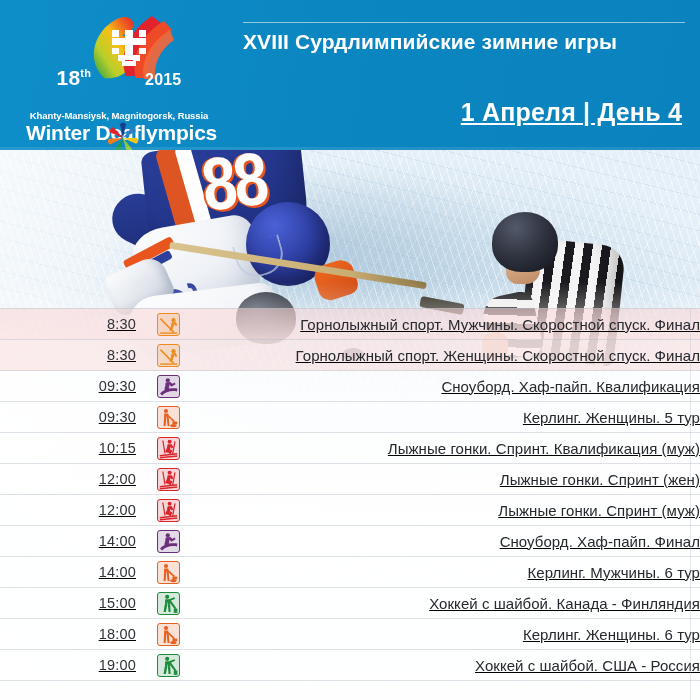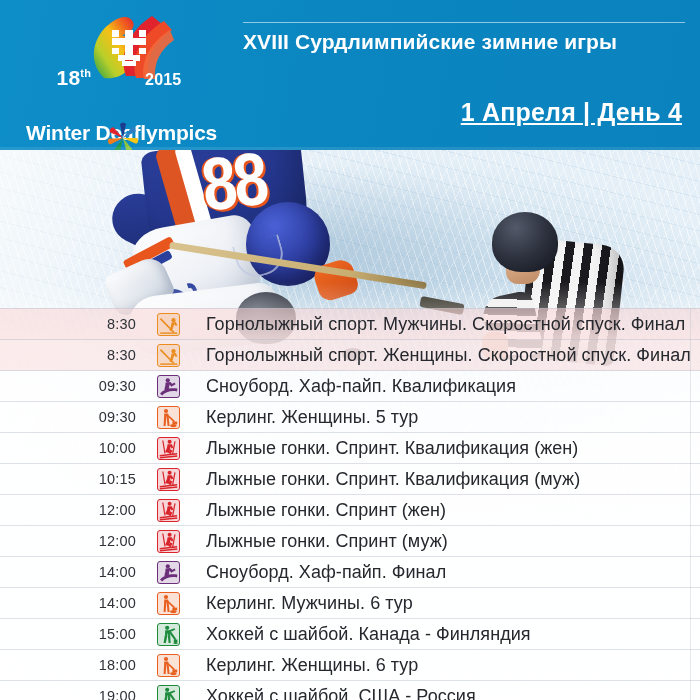--- a/index.html
+++ b/index.html
@@ -393,20 +393,21 @@
     top: 308px;
     width: 700px;
   }
   .row {
     position: relative;
     height: 30px;
     display: flex;
     align-items: center;
     border-bottom: 1px solid rgba(176,186,198,0.42);
     background: rgba(255,255,255,0.62);
+    text-decoration: underline;
   }
   .row:first-child { border-top: 1px solid rgba(176,186,198,0.42); }
   .row.tint-pink { background: rgba(250,214,214,0.55); }
   .row.tint-pink2 { background: rgba(250,218,218,0.48); }
   .row.tint-haze { background: rgba(255,255,255,0.50); }
 
   .row-time {
     width: 150px;
     text-align: right;
     padding-right: 14px;
@@ -418,24 +419,25 @@
   .row-icon {
     width: 36px;
     display: flex;
     align-items: center;
     justify-content: center;
   }
   .row-icon svg { display: block; }
   .row-label {
     flex: 1;
     padding-left: 20px;
-    font-size: 18px;
+    font-size: 15px;
     color: #25282d;
     white-space: nowrap;
     letter-spacing: 0.05px;
+    text-align: right;
   }
 
   .right-edge {
     position: absolute;
     right: 9px;
     top: 308px;
     width: 1px;
     height: 392px;
     background: rgba(170,182,196,0.30);
   }
@@ -476,20 +478,21 @@
             <rect x="44" y="53" width="14" height="5"></rect>
           </g>
         </svg>
       </div>
 
       <div class="emblem-year-row">
         <span class="num18">18</span><span class="th">th</span><span class="gap"></span><span class="year">2015</span>
       </div>
 
       <div class="emblem-title">Winter Deaflympics</div>
+      <div class="emblem-sub">Khanty-Mansiysk, Magnitogorsk, Russia</div>
 
       <div class="emblem-pinwheel">
         <svg width="42" height="32" viewBox="0 0 42 32">
           <g transform="translate(21,16)">
             <path d="M0 0 L-3 -14 Q0 -17 3 -14 Z" fill="#1b3d8f" transform="rotate(0)"></path>
             <path d="M0 0 L-3 -14 Q0 -17 3 -14 Z" fill="#2b7fc4" transform="rotate(51)"></path>
             <path d="M0 0 L-3 -14 Q0 -17 3 -14 Z" fill="#f5c518" transform="rotate(102)"></path>
             <path d="M0 0 L-3 -14 Q0 -17 3 -14 Z" fill="#8cc63f" transform="rotate(153)"></path>
             <path d="M0 0 L-3 -14 Q0 -17 3 -14 Z" fill="#1f9a4a" transform="rotate(204)"></path>
             <path d="M0 0 L-3 -14 Q0 -17 3 -14 Z" fill="#f07c1e" transform="rotate(255)"></path>
@@ -600,89 +603,71 @@
               <path d="M8.8 11.6 L10.8 11.6 L11.6 19.0 L9.6 19.0 Z" stroke="none" fill="#e8601f"></path>
               <path d="M9.6 7.2 L17.0 14.0 L15.8 15.2 L8.6 8.4 Z" stroke="none" fill="#e8601f"></path>
               <path d="M14.4 14.6 L19.2 14.6 L19.2 17.4 L14.4 17.4 Z" stroke="none" fill="#e8601f"></path>
               <ellipse cx="15.4" cy="18.6" rx="3.2" ry="1.6" stroke="none" fill="#e8601f"></ellipse>
             </svg>
           </span>
         </div>
         <div class="row-label">Керлинг. Женщины. 5 тур</div>
       </div>
       <div class="row">
-        <div class="row-time">10:00</div>
+        <div class="row-time">10:15</div>
         <div class="row-icon">
           <span class="icon-frame" style="display:flex;align-items:center;justify-content:center;width:23px;height:23px;border:1px solid #d8242a;border-radius:3px;background:#d8242a2e;box-sizing:border-box;">
             <svg width="21" height="21" viewBox="0 0 21 21">
               <circle cx="11.6" cy="3.8" r="2.0" stroke="none" fill="#d8242a"></circle>
               <path d="M9.6 6.2 L13.8 6.2 L15.4 9.6 L13.6 10.5 L12.6 8.4 L12.0 11.4 L8.8 10.8 Z" stroke="none" fill="#d8242a"></path>
               <path d="M8.6 10.4 L12.2 11.2 L10.6 15.0 L7.2 14.0 Z" stroke="none" fill="#d8242a"></path>
               <path d="M12.0 11.2 L14.4 12.6 L12.6 16.2 L10.4 15.0 Z" stroke="none" fill="#d8242a"></path>
               <path d="M4.2 2.6 L5.4 2.6 L7.6 15.4 L6.4 15.6 Z" stroke="none" fill="#d8242a"></path>
               <path d="M16.4 3.2 L17.6 3.4 L15.2 16.2 L14.0 16.0 Z" stroke="none" fill="#d8242a"></path>
               <path d="M1.6 17.0 L19.0 15.0 L19.2 16.6 L1.8 18.6 Z" stroke="none" fill="#d8242a"></path>
               <path d="M1.8 19.0 L19.2 17.2 L19.4 18.8 L2.0 20.6 Z" stroke="none" fill="#d8242a"></path>
             </svg>
           </span>
         </div>
-        <div class="row-label">Лыжные гонки. Спринт. Квалификация (жен)</div>
+        <div class="row-label">Лыжные гонки. Спринт. Квалификация (муж)</div>
       </div>
       <div class="row">
-        <div class="row-time">10:15</div>
+        <div class="row-time">12:00</div>
         <div class="row-icon">
           <span class="icon-frame" style="display:flex;align-items:center;justify-content:center;width:23px;height:23px;border:1px solid #d8242a;border-radius:3px;background:#d8242a2e;box-sizing:border-box;">
             <svg width="21" height="21" viewBox="0 0 21 21">
               <circle cx="11.6" cy="3.8" r="2.0" stroke="none" fill="#d8242a"></circle>
               <path d="M9.6 6.2 L13.8 6.2 L15.4 9.6 L13.6 10.5 L12.6 8.4 L12.0 11.4 L8.8 10.8 Z" stroke="none" fill="#d8242a"></path>
               <path d="M8.6 10.4 L12.2 11.2 L10.6 15.0 L7.2 14.0 Z" stroke="none" fill="#d8242a"></path>
               <path d="M12.0 11.2 L14.4 12.6 L12.6 16.2 L10.4 15.0 Z" stroke="none" fill="#d8242a"></path>
               <path d="M4.2 2.6 L5.4 2.6 L7.6 15.4 L6.4 15.6 Z" stroke="none" fill="#d8242a"></path>
               <path d="M16.4 3.2 L17.6 3.4 L15.2 16.2 L14.0 16.0 Z" stroke="none" fill="#d8242a"></path>
               <path d="M1.6 17.0 L19.0 15.0 L19.2 16.6 L1.8 18.6 Z" stroke="none" fill="#d8242a"></path>
               <path d="M1.8 19.0 L19.2 17.2 L19.4 18.8 L2.0 20.6 Z" stroke="none" fill="#d8242a"></path>
             </svg>
           </span>
         </div>
-        <div class="row-label">Лыжные гонки. Спринт. Квалификация (муж)</div>
+        <div class="row-label">Лыжные гонки. Спринт (жен)</div>
       </div>
       <div class="row">
         <div class="row-time">12:00</div>
         <div class="row-icon">
           <span class="icon-frame" style="display:flex;align-items:center;justify-content:center;width:23px;height:23px;border:1px solid #d8242a;border-radius:3px;background:#d8242a2e;box-sizing:border-box;">
             <svg width="21" height="21" viewBox="0 0 21 21">
               <circle cx="11.6" cy="3.8" r="2.0" stroke="none" fill="#d8242a"></circle>
               <path d="M9.6 6.2 L13.8 6.2 L15.4 9.6 L13.6 10.5 L12.6 8.4 L12.0 11.4 L8.8 10.8 Z" stroke="none" fill="#d8242a"></path>
               <path d="M8.6 10.4 L12.2 11.2 L10.6 15.0 L7.2 14.0 Z" stroke="none" fill="#d8242a"></path>
               <path d="M12.0 11.2 L14.4 12.6 L12.6 16.2 L10.4 15.0 Z" stroke="none" fill="#d8242a"></path>
               <path d="M4.2 2.6 L5.4 2.6 L7.6 15.4 L6.4 15.6 Z" stroke="none" fill="#d8242a"></path>
               <path d="M16.4 3.2 L17.6 3.4 L15.2 16.2 L14.0 16.0 Z" stroke="none" fill="#d8242a"></path>
               <path d="M1.6 17.0 L19.0 15.0 L19.2 16.6 L1.8 18.6 Z" stroke="none" fill="#d8242a"></path>
               <path d="M1.8 19.0 L19.2 17.2 L19.4 18.8 L2.0 20.6 Z" stroke="none" fill="#d8242a"></path>
             </svg>
           </span>
         </div>
-        <div class="row-label">Лыжные гонки. Спринт (жен)</div>
-      </div>
-      <div class="row">
-        <div class="row-time">12:00</div>
-        <div class="row-icon">
-          <span class="icon-frame" style="display:flex;align-items:center;justify-content:center;width:23px;height:23px;border:1px solid #d8242a;border-radius:3px;background:#d8242a2e;box-sizing:border-box;">
-            <svg width="21" height="21" viewBox="0 0 21 21">
-              <circle cx="11.6" cy="3.8" r="2.0" stroke="none" fill="#d8242a"></circle>
-              <path d="M9.6 6.2 L13.8 6.2 L15.4 9.6 L13.6 10.5 L12.6 8.4 L12.0 11.4 L8.8 10.8 Z" stroke="none" fill="#d8242a"></path>
-              <path d="M8.6 10.4 L12.2 11.2 L10.6 15.0 L7.2 14.0 Z" stroke="none" fill="#d8242a"></path>
-              <path d="M12.0 11.2 L14.4 12.6 L12.6 16.2 L10.4 15.0 Z" stroke="none" fill="#d8242a"></path>
-              <path d="M4.2 2.6 L5.4 2.6 L7.6 15.4 L6.4 15.6 Z" stroke="none" fill="#d8242a"></path>
-              <path d="M16.4 3.2 L17.6 3.4 L15.2 16.2 L14.0 16.0 Z" stroke="none" fill="#d8242a"></path>
-              <path d="M1.6 17.0 L19.0 15.0 L19.2 16.6 L1.8 18.6 Z" stroke="none" fill="#d8242a"></path>
-              <path d="M1.8 19.0 L19.2 17.2 L19.4 18.8 L2.0 20.6 Z" stroke="none" fill="#d8242a"></path>
-            </svg>
-          </span>
-        </div>
         <div class="row-label">Лыжные гонки. Спринт (муж)</div>
       </div>
       <div class="row">
         <div class="row-time">14:00</div>
         <div class="row-icon">
           <span class="icon-frame" style="display:flex;align-items:center;justify-content:center;width:23px;height:23px;border:1px solid #6b2f7a;border-radius:3px;background:#6b2f7a2e;box-sizing:border-box;">
             <svg width="21" height="21" viewBox="0 0 21 21">
               <circle cx="9.8" cy="4.3" r="2.1" stroke="none" fill="#6b2f7a"></circle>
               <path d="M7.6 6.6 L12.4 6.0 L14.8 8.4 L13.3 10.0 L11.6 8.5 L11.0 11.6 L7.2 11.1 Z" stroke="none" fill="#6b2f7a"></path>
               <path d="M6.9 10.8 L11.2 11.3 L10.4 15.0 L6.4 14.3 Z" stroke="none" fill="#6b2f7a"></path>

